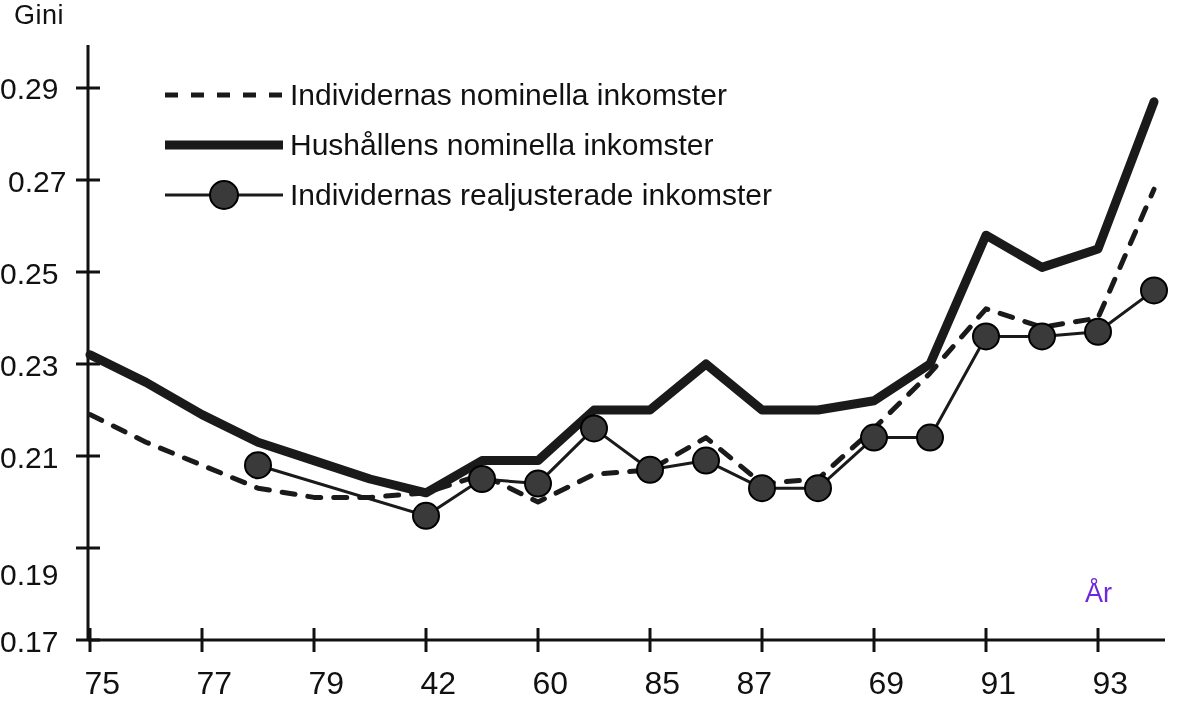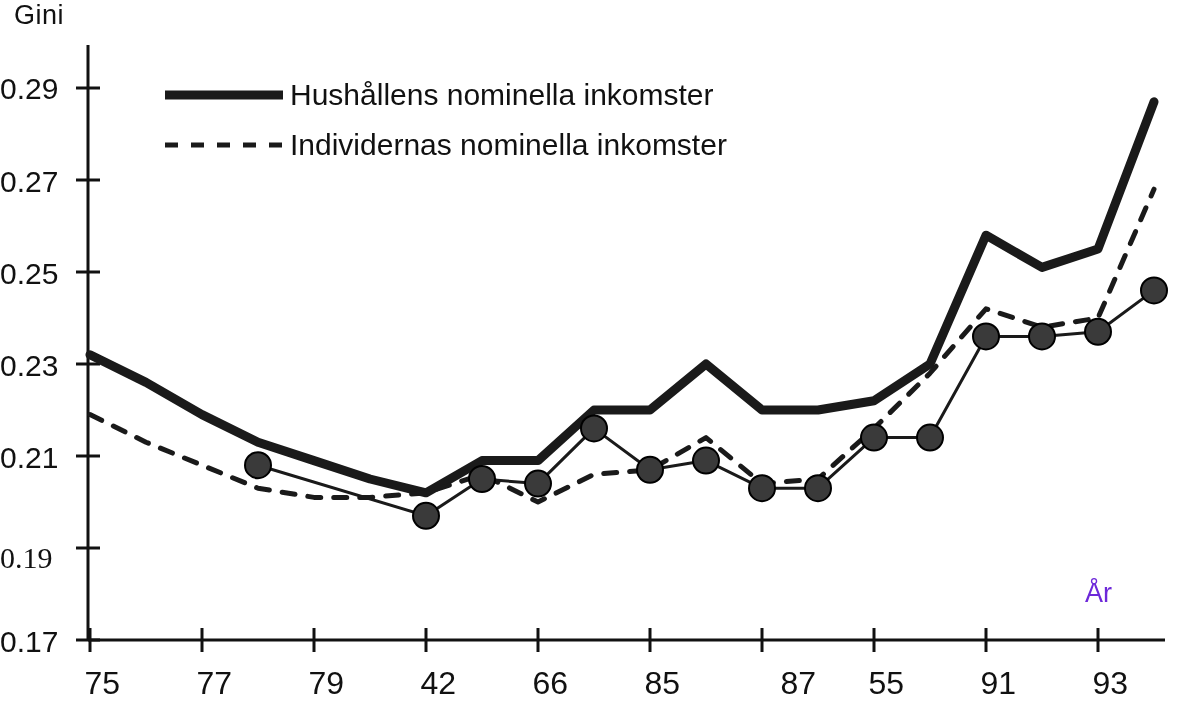--- a/index.html
+++ b/index.html
@@ -84,35 +84,35 @@
 </style>
 </head>
 <body>
 
 <div id="chart-root">
 
   <div class="axis-title-y">Gini</div>
   <div class="axis-title-x">År</div>
 
   <div class="ytick-label" style="left:0px; top:72px;">0.29</div>
-  <div class="ytick-label" style="left:0px; top:165px;">0.27</div>
+  <div class="ytick-label" style="left:8px; top:165px;">0.27</div>
   <div class="ytick-label" style="left:0px; top:257px;">0.25</div>
   <div class="ytick-label" style="left:0px; top:349px;">0.23</div>
   <div class="ytick-label" style="left:0px; top:441px;">0.21</div>
-  <div class="ytick-label" style="left:0px; top:541px;font-family:Liberation Serif, serif;">0.19</div>
+  <div class="ytick-label" style="left:0px; top:558px;">0.19</div>
   <div class="ytick-label" style="left:0px; top:625px;">0.17</div>
 
   <div class="xtick-label" style="left:60px;  top:665px;">75</div>
   <div class="xtick-label" style="left:172px; top:665px;">77</div>
   <div class="xtick-label" style="left:284px; top:665px;">79</div>
   <div class="xtick-label" style="left:396px; top:665px;">42</div>
-  <div class="xtick-label" style="left:508px; top:665px;">66</div>
+  <div class="xtick-label" style="left:508px; top:665px;">60</div>
   <div class="xtick-label" style="left:620px; top:665px;">85</div>
-  <div class="xtick-label" style="left:756px; top:665px;">87</div>
-  <div class="xtick-label" style="left:844px; top:665px;">55</div>
+  <div class="xtick-label" style="left:712px; top:665px;">87</div>
+  <div class="xtick-label" style="left:844px; top:665px;">69</div>
   <div class="xtick-label" style="left:956px; top:665px;">91</div>
   <div class="xtick-label" style="left:1068px;top:665px;">93</div>
 
   <svg id="plot-svg" width="1187" height="716">
     <g id="axis-lines">
       <line x1="88" y1="45" x2="88" y2="640" stroke="#111" stroke-width="3"></line>
       <line x1="88" y1="640" x2="1165" y2="640" stroke="#111" stroke-width="3"></line>
     </g>
     <g id="y-ticks">
         <line x1="76" x2="100" y1="640" y2="640" stroke="#111" stroke-width="3"></line>
@@ -154,28 +154,37 @@
         <circle cx="1042.0" cy="336.4" r="13" fill="#3a3a3a" stroke="#000" stroke-width="2"></circle>
         <circle cx="1098.0" cy="331.8" r="13" fill="#3a3a3a" stroke="#000" stroke-width="2"></circle>
         <circle cx="1154.0" cy="290.4" r="13" fill="#3a3a3a" stroke="#000" stroke-width="2"></circle>
       </g>
   </svg>
 
   <div class="legend">
     <div class="legend-row">
       <span class="legend-key">
         <svg width="135" height="40">
+            <line x1="10" y1="20" x2="128" y2="20" stroke="#1a1a1a" stroke-width="5" stroke-dasharray="13 13"></line>
+          </svg>
+      </span>
+      <span class="legend-label">Individernas nominella inkomster</span>
+    </div>
+    <div class="legend-row">
+      <span class="legend-key">
+        <svg width="135" height="40">
             <line x1="10" y1="20" x2="128" y2="20" stroke="#1a1a1a" stroke-width="9"></line>
           </svg>
       </span>
       <span class="legend-label">Hushållens nominella inkomster</span>
     </div>
     <div class="legend-row">
       <span class="legend-key">
         <svg width="135" height="40">
-            <line x1="10" y1="20" x2="128" y2="20" stroke="#1a1a1a" stroke-width="5" stroke-dasharray="13 13"></line>
-          </svg>
+          <line x1="10" y1="20" x2="128" y2="20" stroke="#1a1a1a" stroke-width="3"></line>
+          <circle cx="69" cy="20" r="14" fill="#3a3a3a" stroke="#000" stroke-width="2"></circle>
+        </svg>
       </span>
-      <span class="legend-label">Individernas nominella inkomster</span>
+      <span class="legend-label">Individernas realjusterade inkomster</span>
     </div>
   </div>
 
 </div>
 
 </body></html>

